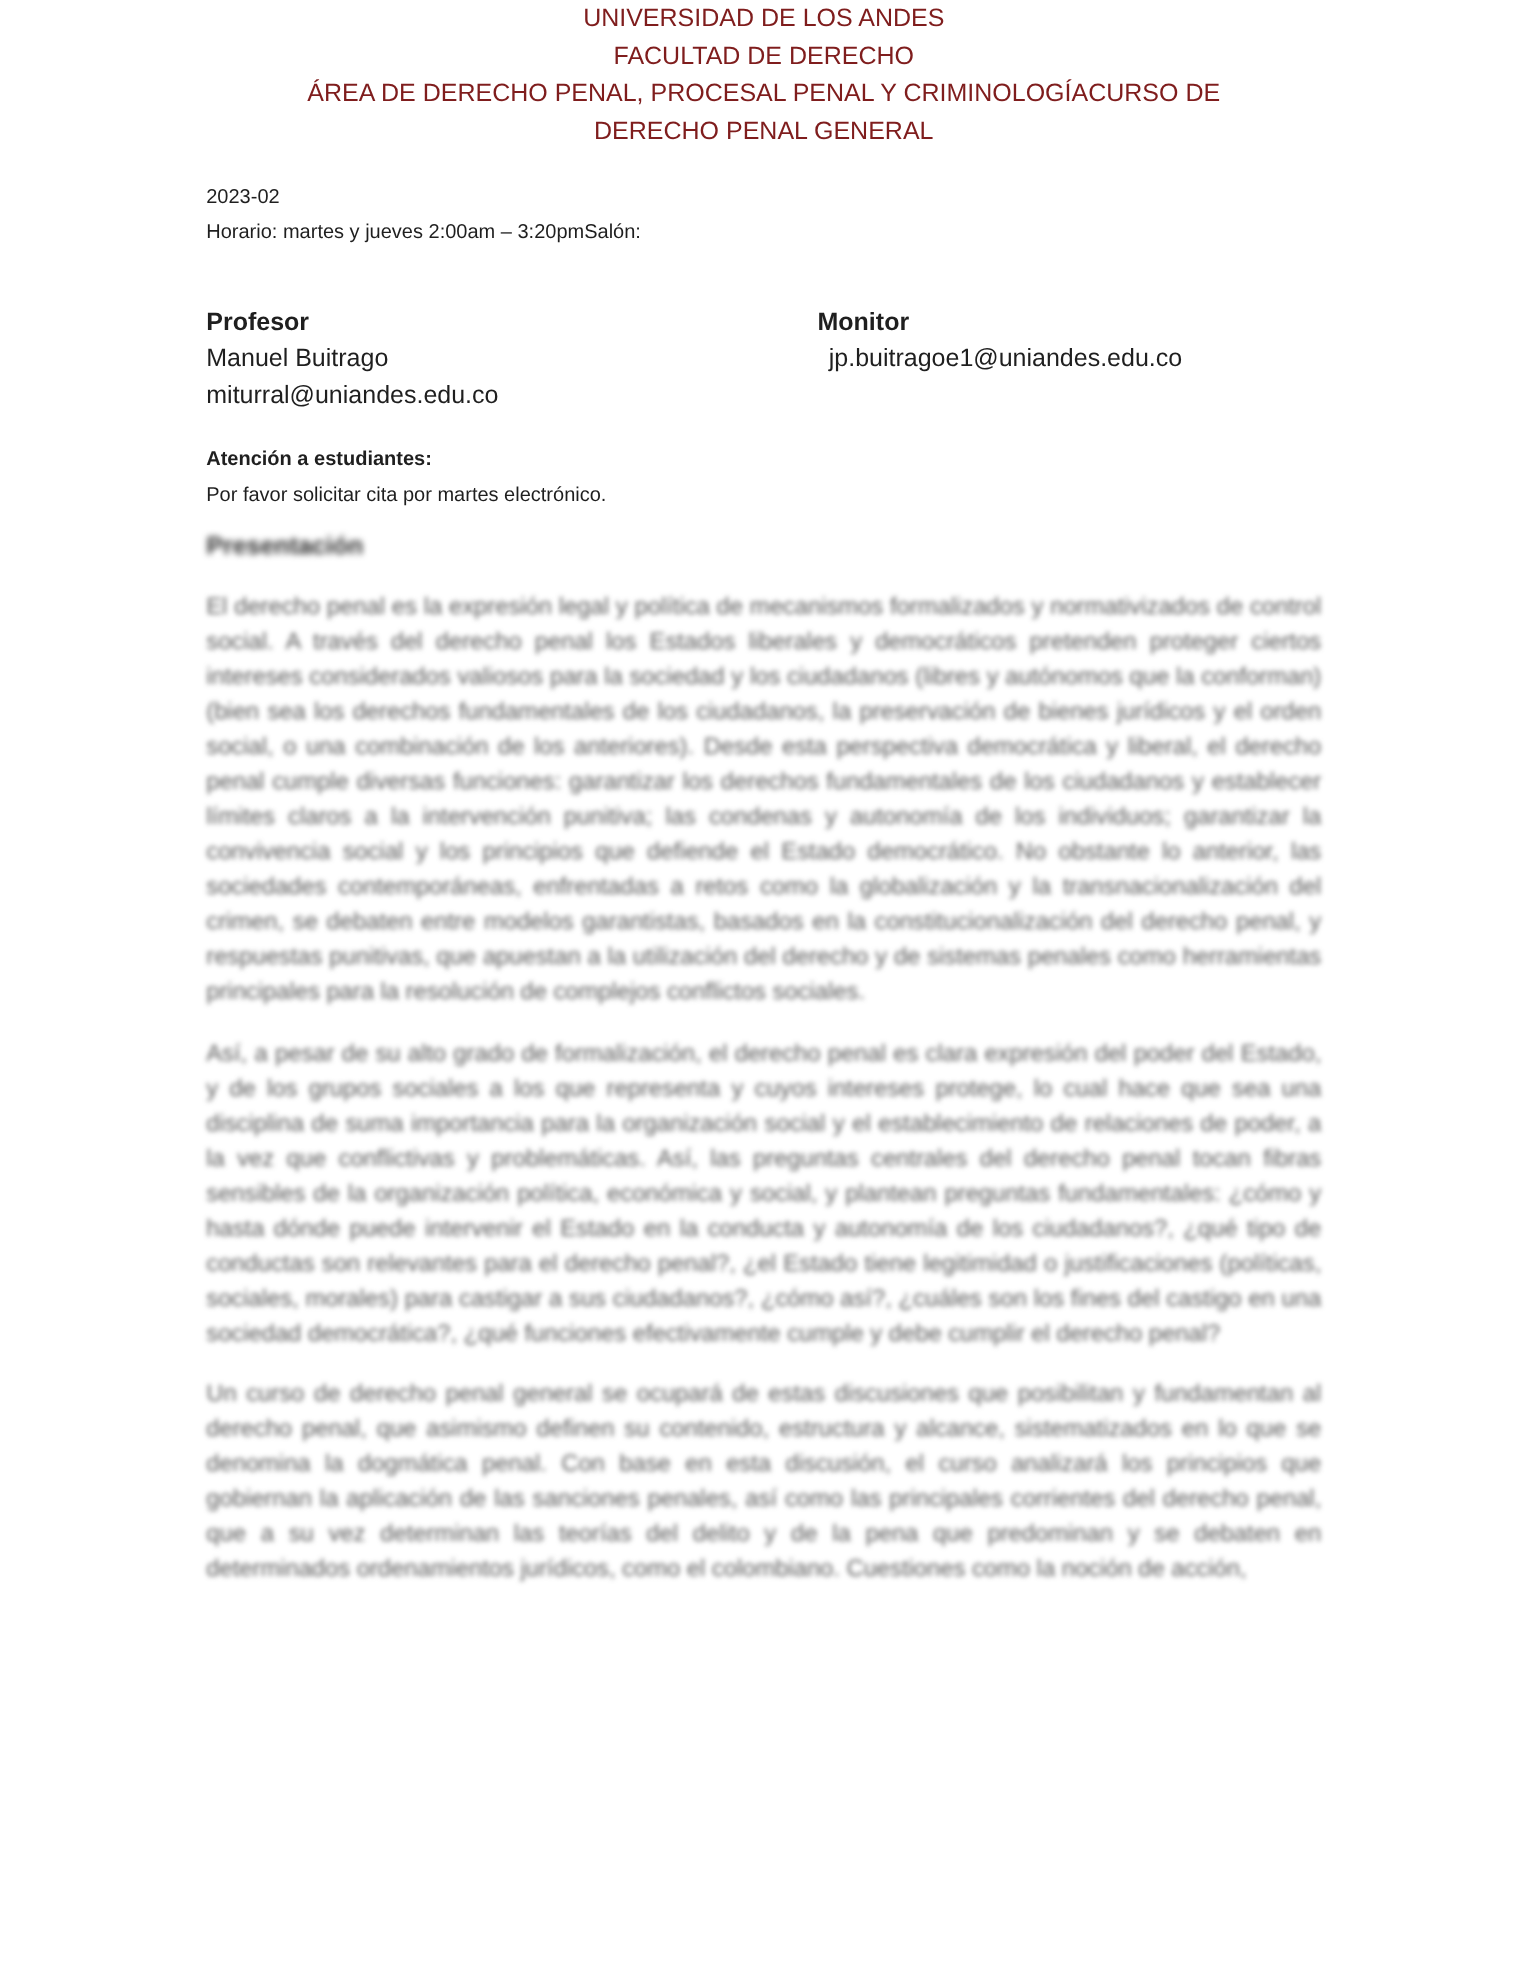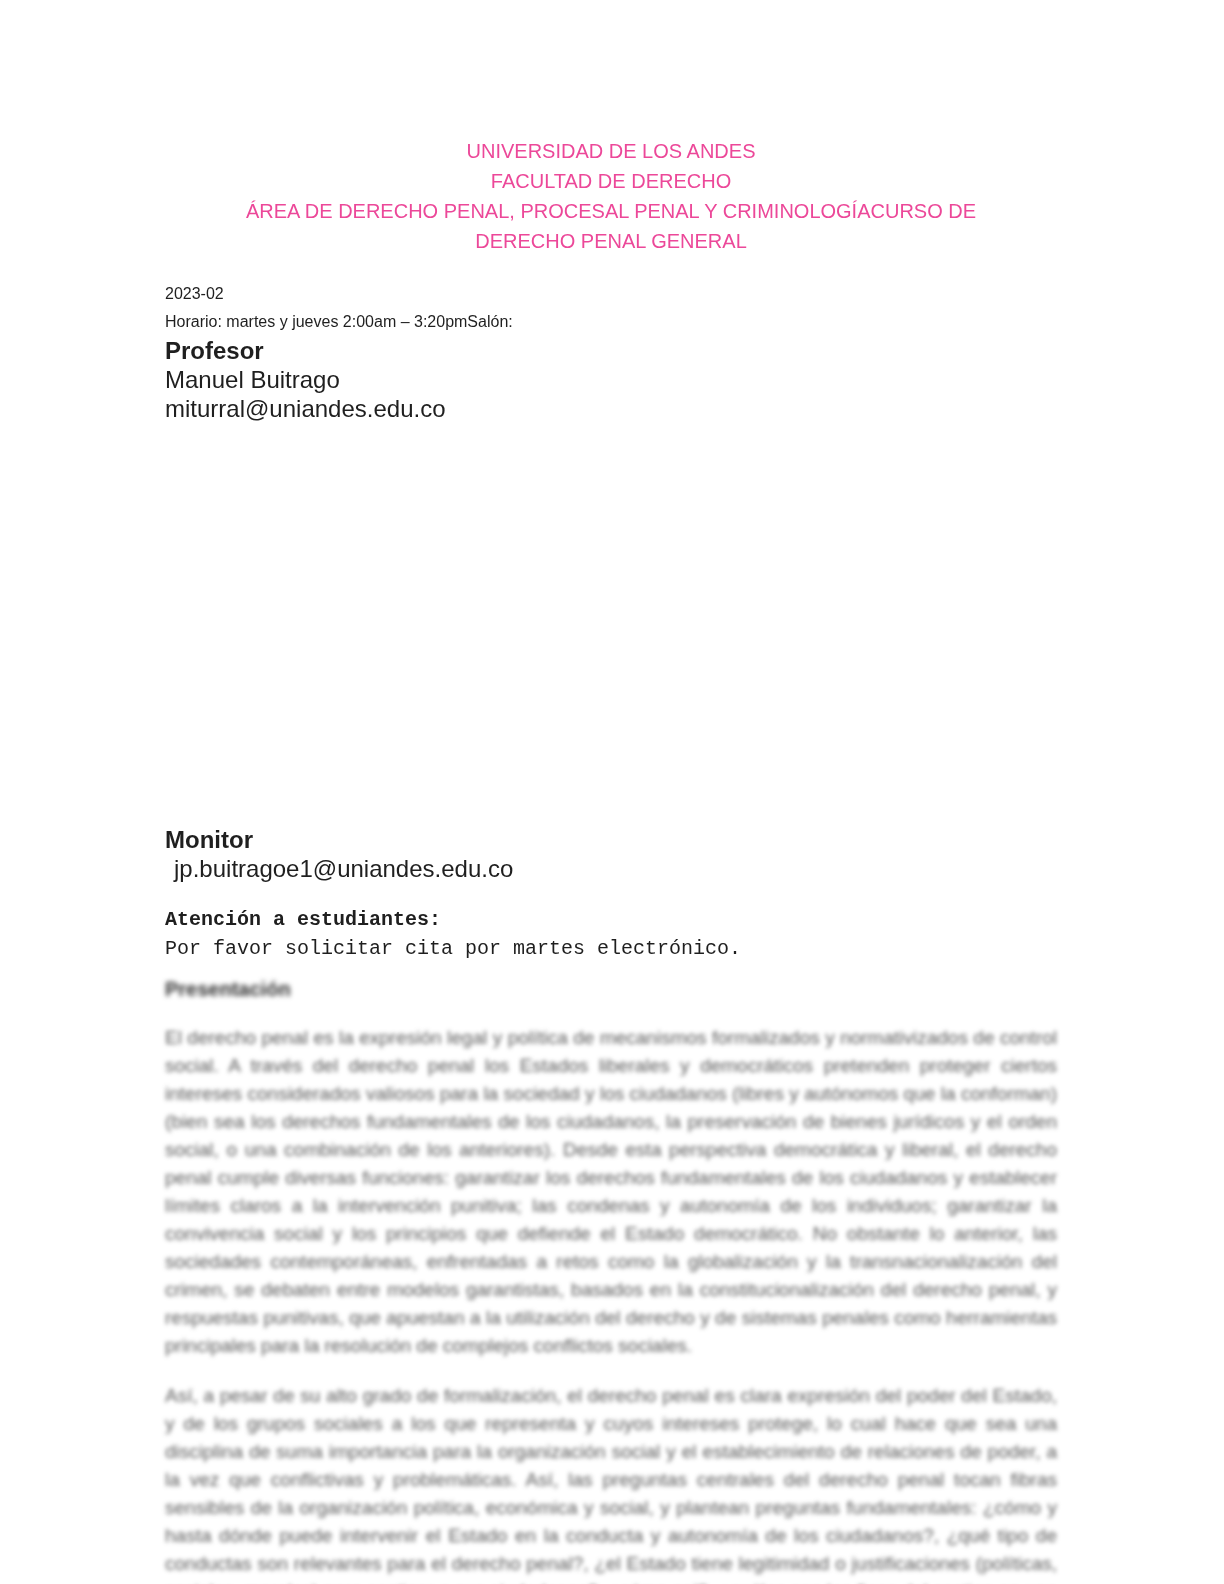--- a/index.html
+++ b/index.html
@@ -15,49 +15,47 @@
     overflow: hidden;
     font-family: "Liberation Sans", sans-serif;
     color: #1f1f1f;
     box-sizing: border-box;
   }
   .content {
     margin: 0 167px 0 165px; 
   }
   
   .doc-header {
-    padding-top: 136px;
     text-align: center;
     font-size: 20px;
     line-height: 30px;
-    color: #ec4899;
+    color: #7f1d1d;
   }
   
   .meta {
     margin-top: 24px;
     font-size: 16px;
     line-height: 28px;
   }
   
   .staff {
+    margin-top: 44px;
     display: flex;
-    font-size: 24px;
+    font-size: 20px;
     line-height: 29px;
-    flex-direction: column;
   }
   .staff-col-left { width: 489px; flex: 0 0 489px; }
   .staff-col-right { flex: 1 1 auto; }
   .role { font-weight: bold; }
   .indent { padding-left: 9px; }
   
   .office-hours {
     margin-top: 22px;
-    font-size: 20px;
+    font-size: 16px;
     line-height: 29px;
-    font-family: Liberation Mono, monospace;
   }
   .bold { font-weight: bold; }
   
   .presentation { margin-top: 12px; }
   .presentation h2 {
     margin: 0;
     font-size: 20px;
     line-height: 29px;
     font-weight: bold;
     color: #2e2e2e;

